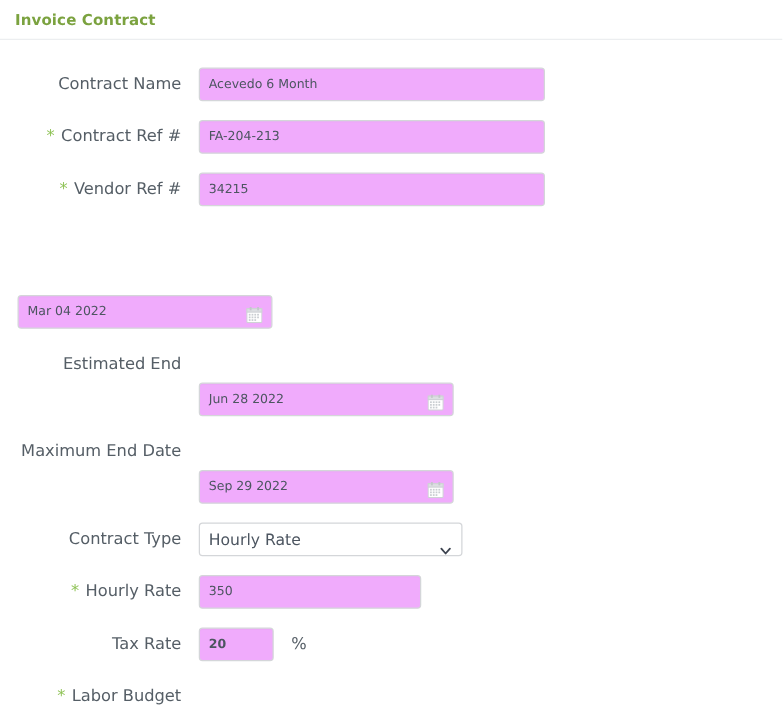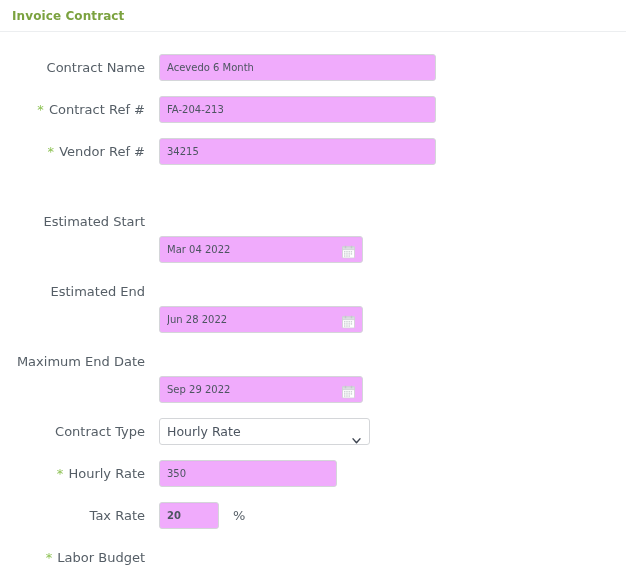--- a/index.html
+++ b/index.html
@@ -184,23 +184,20 @@
     <div class="field-label">
       <span class="req">*</span>
       <span>Vendor Ref #</span>
     </div>
     <div class="field-control">
       <input class="text-input w-wide" type="text" value="34215" style="">
     </div>
   </div>
 
   <div class="form-row">
-    <div class="field-label">
-      <span>Estimated Start</span>
-    </div>
     <div class="field-control">
       <span class="date-wrap">
         <input class="text-input w-date" type="text" value="Mar 04 2022" style="">
         <span class="cal-icon">
           <svg viewBox="0 0 14 14" width="13" height="13" aria-hidden="true">
             <rect x="0.5" y="1.5" width="13" height="12" rx="1" fill="#ffffff" stroke="#cfd2d6" stroke-width="1"></rect>
             <rect x="0.5" y="1.5" width="13" height="3" fill="#dcdfe2" stroke="#cfd2d6" stroke-width="1"></rect>
             <rect x="3" y="0" width="1.6" height="3" fill="#c3c7cb"></rect>
             <rect x="9.4" y="0" width="1.6" height="3" fill="#c3c7cb"></rect>
             <g fill="#c9cdd1">

